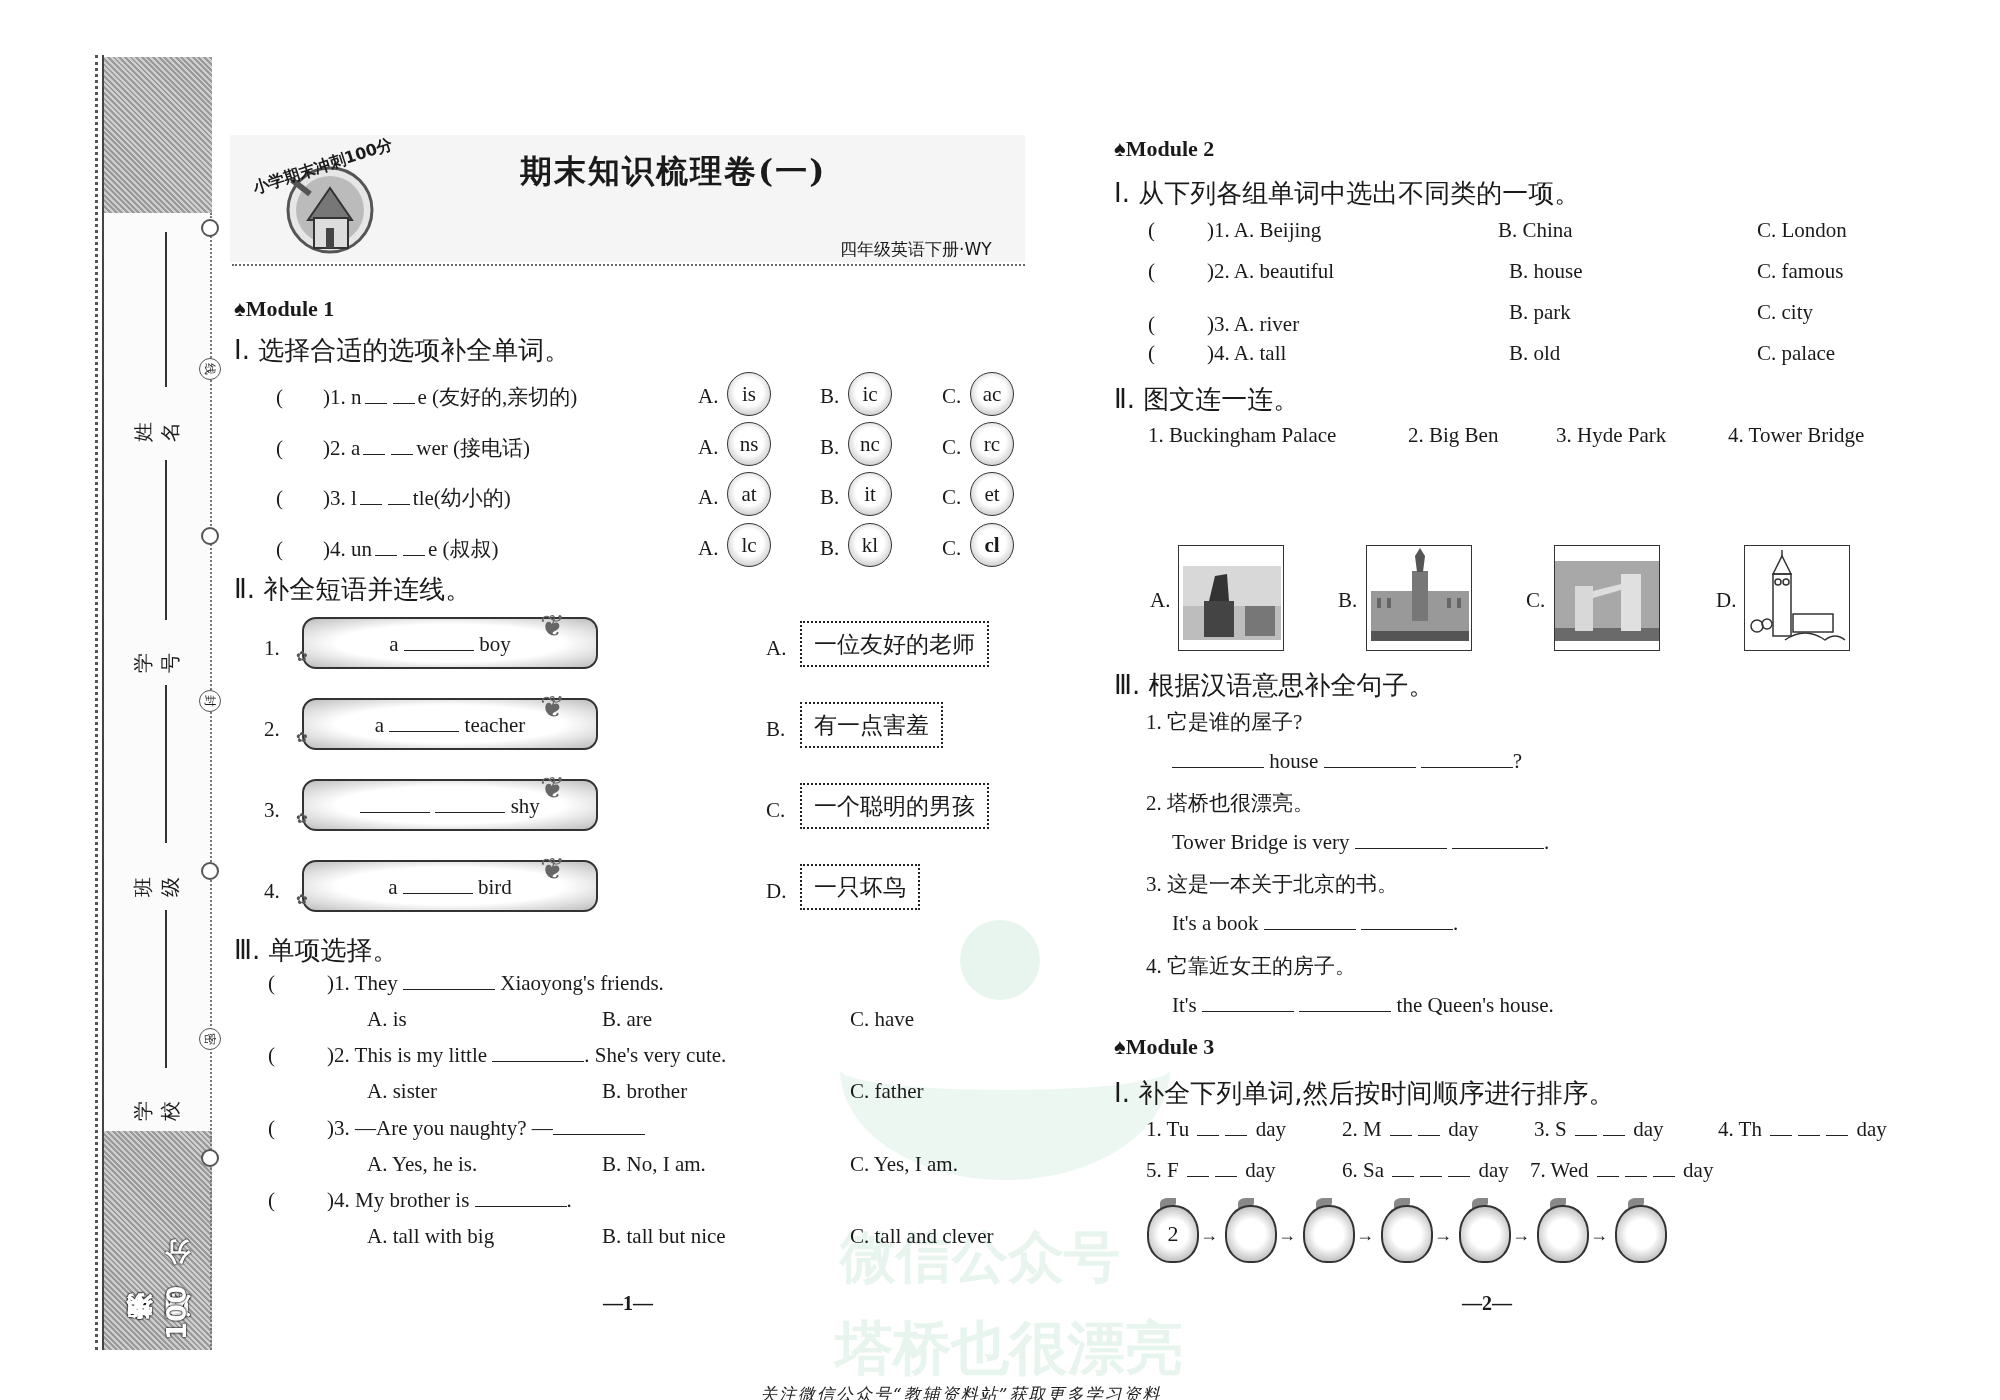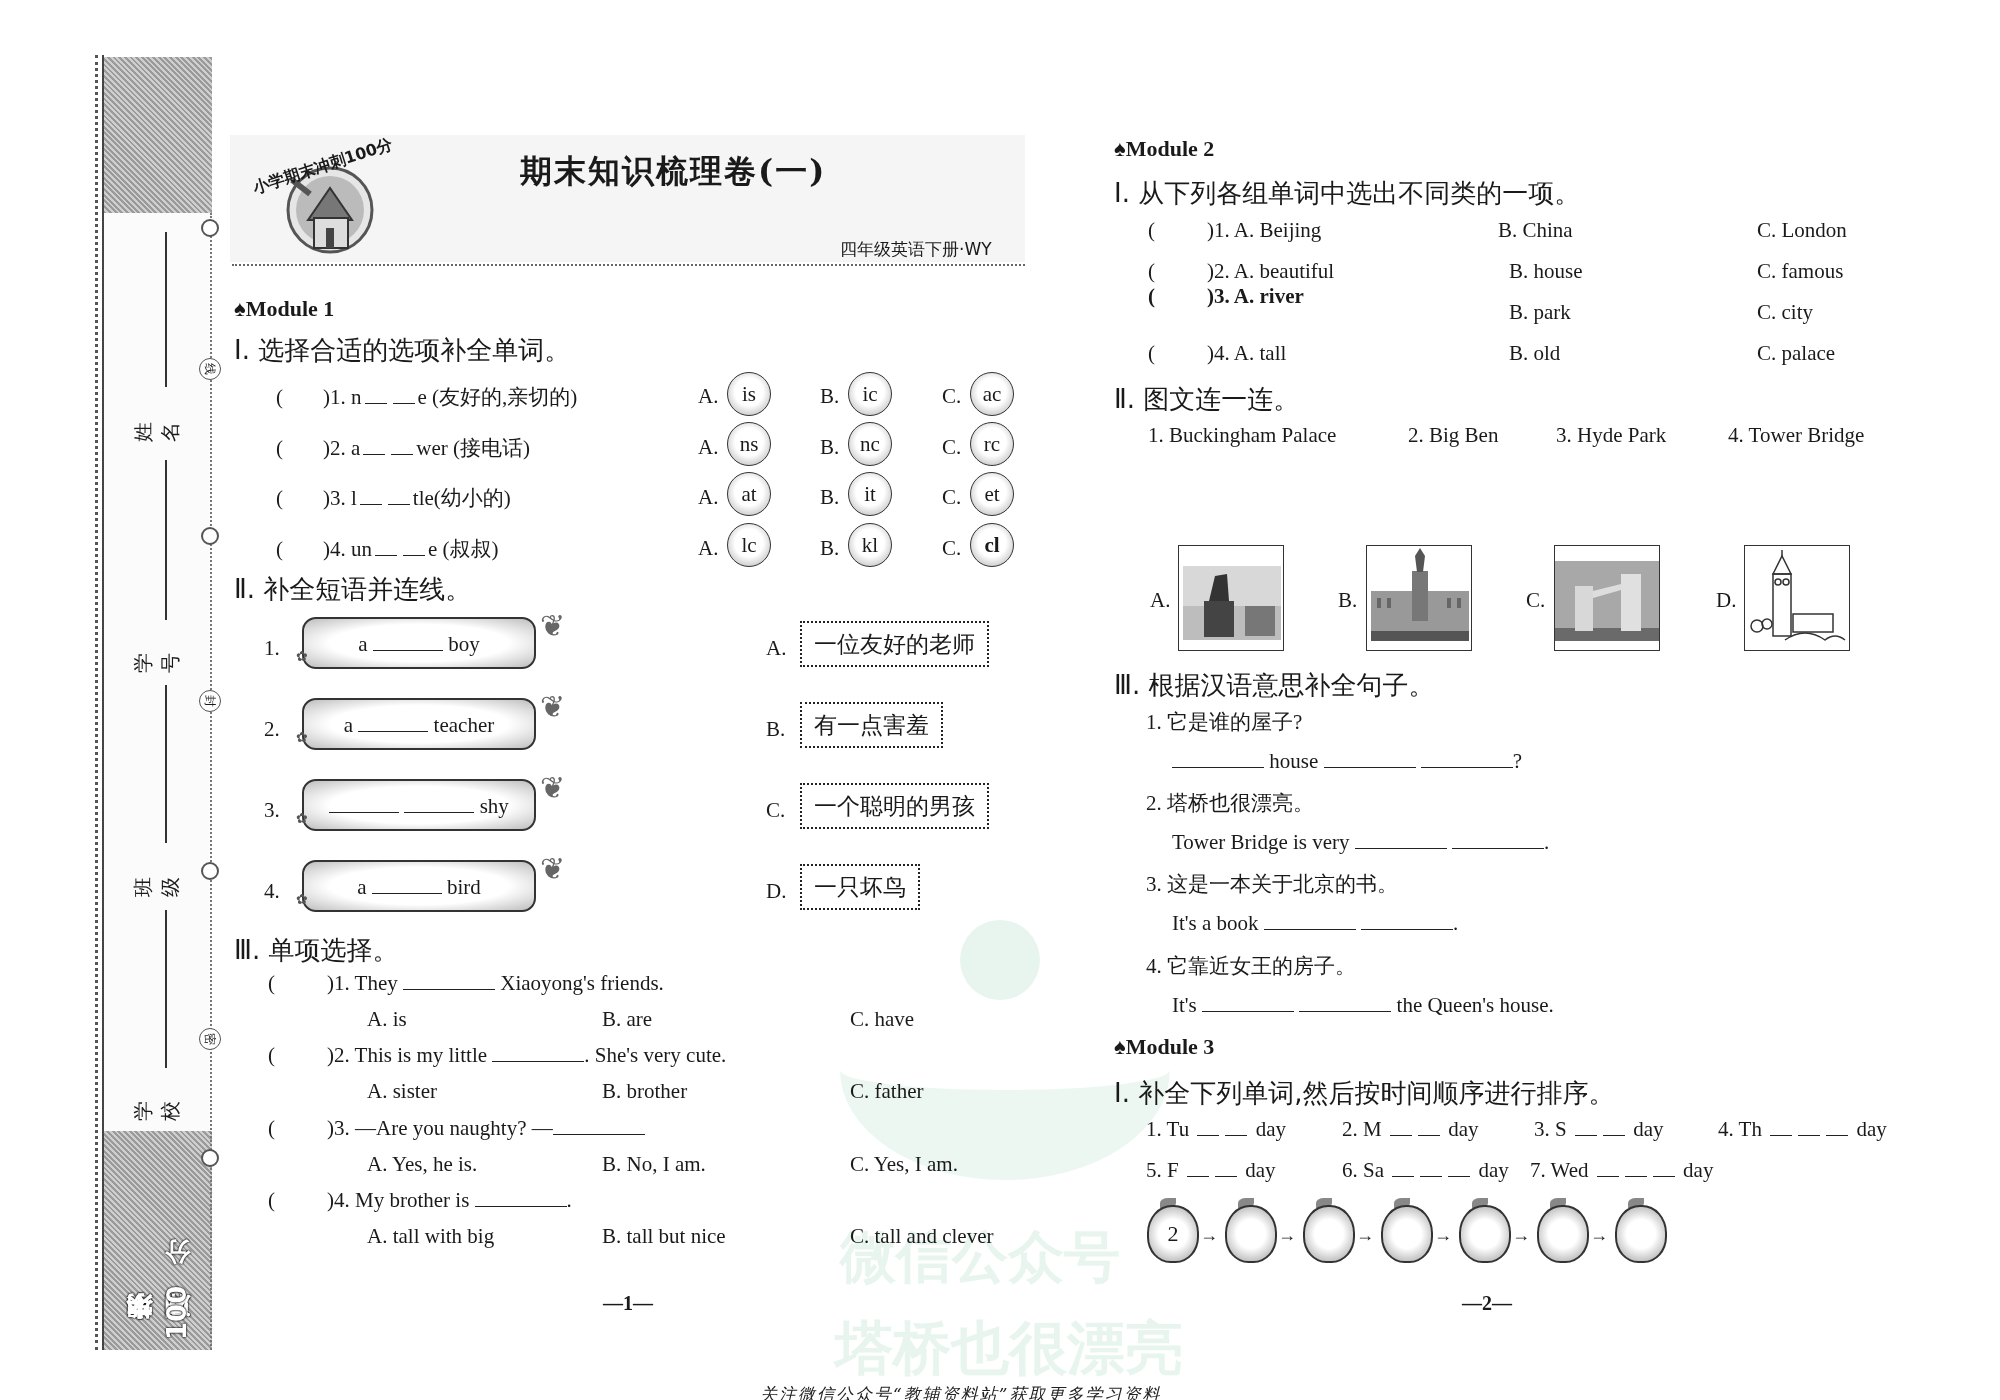--- a/index.html
+++ b/index.html
@@ -37,21 +37,21 @@
   .sec { position: absolute; font-size: 26px; font-family: "DejaVu Sans", sans-serif; }
   .row { position: absolute; font-size: 21px; white-space: nowrap; }
   .blank { display: inline-block; border-bottom: 1.5px solid #222; height: 18px; vertical-align: baseline; }
   .b2 { display: inline-block; width: 22px; border-bottom: 1.5px solid #222; margin: 0 3px; }
 
   .flower { position: absolute; width: 44px; height: 44px; border-radius: 50%;
             background: radial-gradient(circle at 50% 45%, #fff 45%, #cfcfcf 75%, #888 100%);
             border: 1.5px solid #333; display: flex; align-items: center; justify-content: center; font-size: 21px; }
   .opt-letter { position: absolute; font-size: 21px; }
 
-  .phrase-box { position: absolute; width: 234px; height: 52px; border: 2px solid #333; border-radius: 14px;
+  .phrase-box { position: absolute; width: 296px; height: 52px; border: 2px solid #333; border-radius: 14px;
                 background: radial-gradient(ellipse at center, #ffffff 55%, #bdbdbd 100%); font-size: 21px; }
   .phrase-box .txt { position: absolute; top: 13px; left: 0; right: 0; text-align: center; }
   .butterfly { position: absolute; font-size: 30px; color: #666; }
   .flowerlet { position: absolute; font-size: 14px; color: #555; }
 
   .cn-box { position: absolute; height: 46px; border: 2px dotted #222; padding: 6px 12px; font-size: 23px;
             font-family: "DejaVu Serif", serif; white-space: nowrap; }
 
   .pic { position: absolute; width: 106px; height: 106px; border: 1.5px solid #333; background: #fff; overflow: hidden; }
   .apple { position: absolute; width: 52px; height: 58px; border-radius: 48% 48% 45% 45%; border: 2px solid #333;
@@ -249,21 +249,21 @@
   <div class="row" style="left:1148px;top:218px;"><span>(</span><span style="display:inline-block;width:52px;"></span><span>)1. A. Beijing</span></div>
   <div class="row" style="left:1498px;top:218px;">B. China</div>
   <div class="row" style="left:1757px;top:218px;">C. London</div>
 </div>
 <div>
   <div class="row" style="left:1148px;top:259px;"><span>(</span><span style="display:inline-block;width:52px;"></span><span>)2. A. beautiful</span></div>
   <div class="row" style="left:1509px;top:259px;">B. house</div>
   <div class="row" style="left:1757px;top:259px;">C. famous</div>
 </div>
 <div>
-  <div class="row" style="left:1148px;top:284px;font-weight:bold;"><span>(</span><span style="display:inline-block;width:52px;"></span><span>)3. A. river</span></div>
+  <div class="row" style="left:1148px;top:312px;"><span>(</span><span style="display:inline-block;width:52px;"></span><span>)3. A. river</span></div>
   <div class="row" style="left:1509px;top:300px;">B. park</div>
   <div class="row" style="left:1757px;top:300px;">C. city</div>
 </div>
 <div>
   <div class="row" style="left:1148px;top:341px;"><span>(</span><span style="display:inline-block;width:52px;"></span><span>)4. A. tall</span></div>
   <div class="row" style="left:1509px;top:341px;">B. old</div>
   <div class="row" style="left:1757px;top:341px;">C. palace</div>
 </div>
 
 <div class="sec" style="left:1114px;top:382px;">Ⅱ. 图文连一连。</div>

